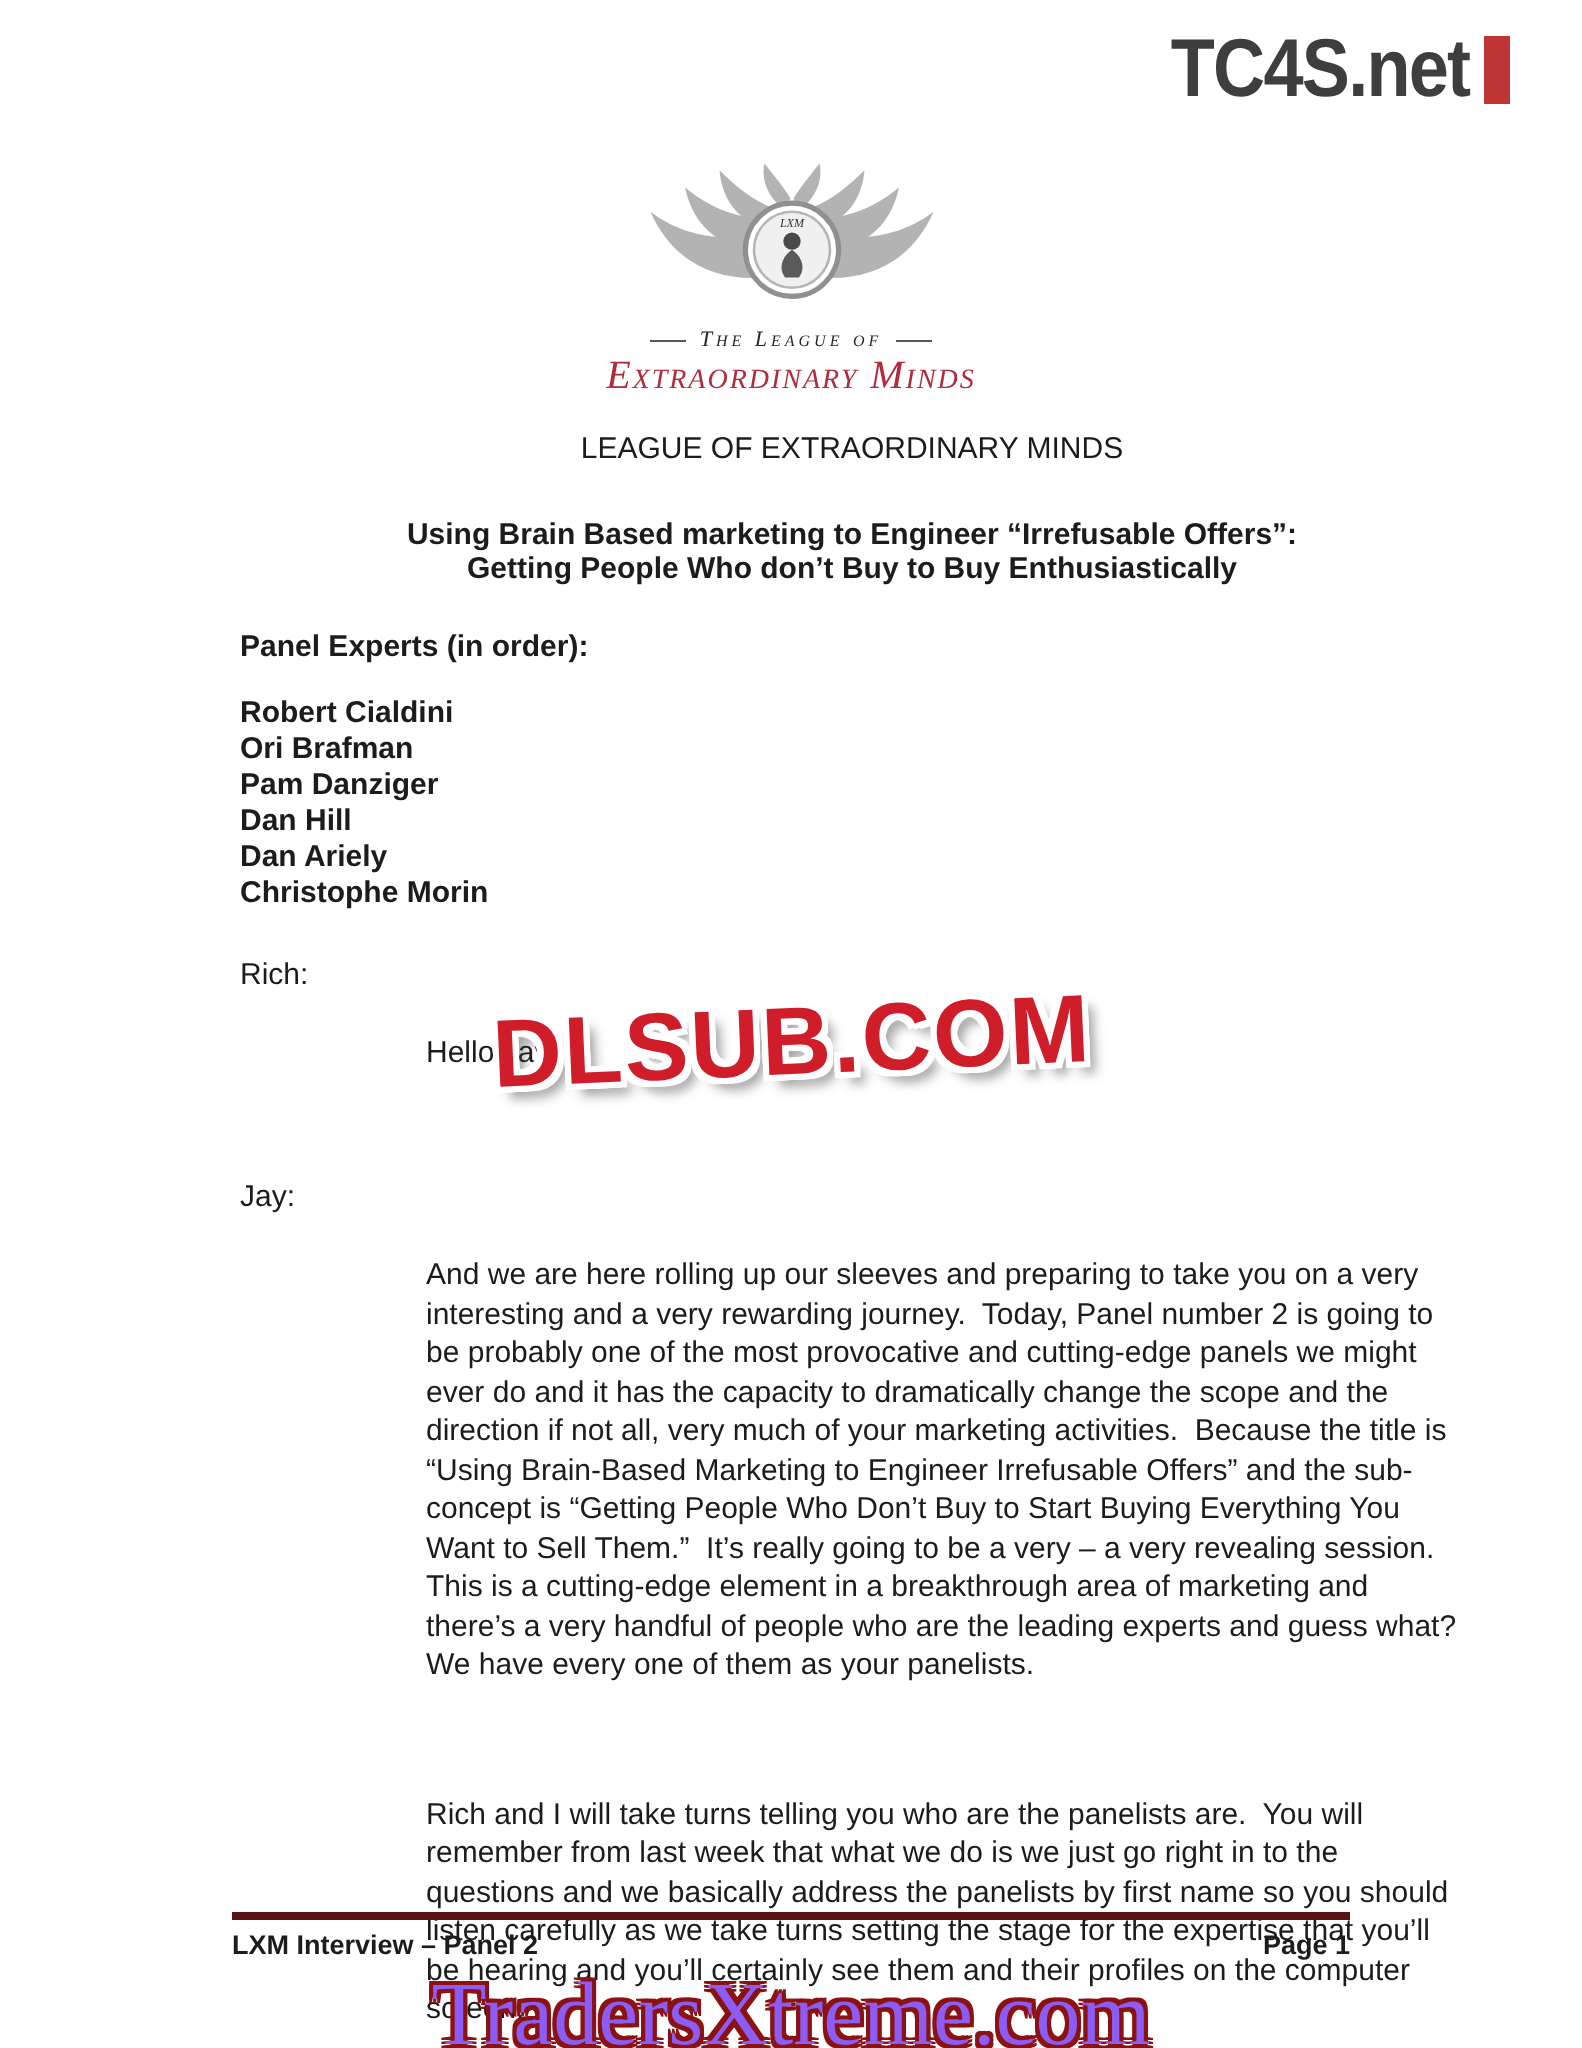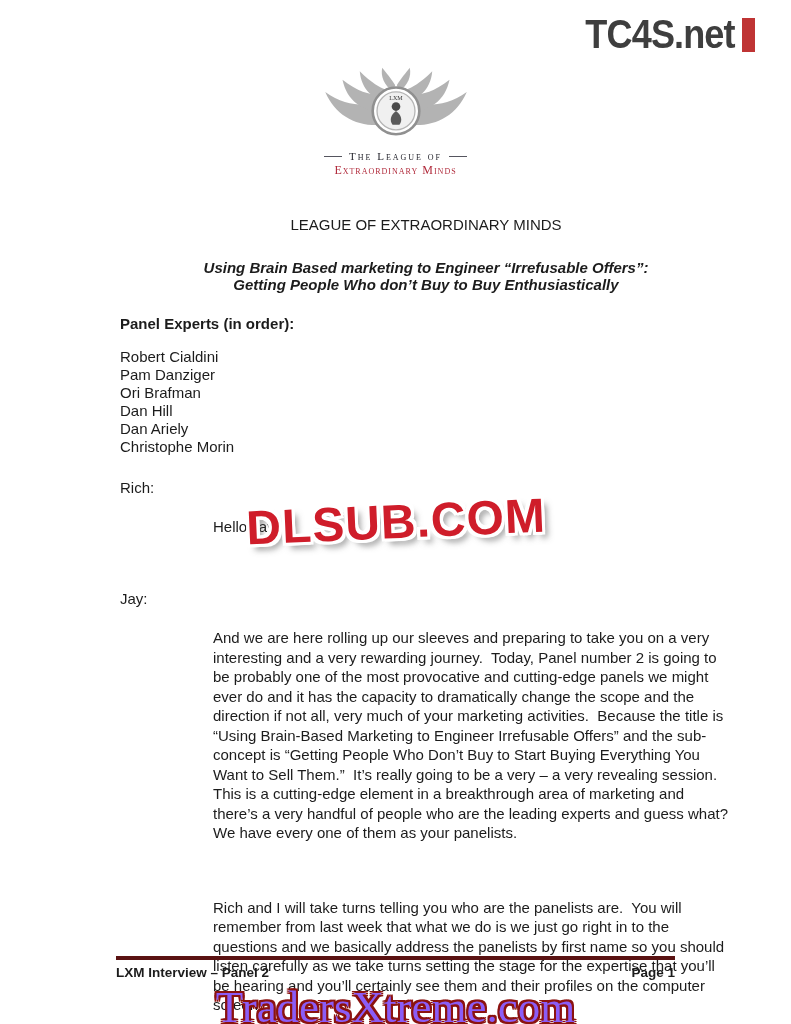--- a/index.html
+++ b/index.html
@@ -12,39 +12,39 @@
 
   
   .tc4s { position:absolute; top:2px; right:8px; display:flex; align-items:center; gap:7px; }
   .tc4s-text {
     font-size:41px; font-weight:bold; color:#3e3e3e; letter-spacing:-1px;
     transform:scaleX(.88); transform-origin:right center; line-height:1;
   }
   .tc4s-bar { width:13px; height:34px; background:#bf3434; }
 
   
-  .logo { position:absolute; top:54px; left:50%; transform:translateX(-50%); text-align:center; width:240px; }
+  .logo { position:absolute; top:68px; left:50%; transform:translateX(-50%); text-align:center; width:240px;font-style:italic; }
   .logo svg { display:block; margin:0 auto; }
   .logo-line1 {
     font-family:"Liberation Serif", serif; font-variant:small-caps;
     font-size:11px; letter-spacing:2px; color:#26262e;
     display:flex; align-items:center; justify-content:center; gap:7px; margin-top:2px;
   }
   .logo-line1::before, .logo-line1::after { content:""; width:18px; height:1px; background:#55555f; }
   .logo-line2 {
     font-family:"Liberation Serif", serif; font-variant:small-caps;
-    font-size:12px; letter-spacing:1px; color:#b12b3c; margin-top:1px;text-align:center;
+    font-size:20px; letter-spacing:1px; color:#b12b3c; margin-top:1px;text-align:center;
   }
 
   
   .doc { position:absolute; top:204px; left:92px; width:612px; font-size:15px; line-height:19.5px; }
   .doc-title { text-align:center; font-weight:normal; line-height:17px; }
-  .doc-subtitle { text-align:center; font-weight:bold; font-style:italic; line-height:17px; margin-top:26px; }
+  .doc-subtitle { text-align:center; font-weight:bold; line-height:17px; margin-top:26px; }
   .experts-label { font-weight:bold; margin-top:21px; }
-  .experts-list { font-weight:normal; margin-top:14px; line-height:18px; }
+  .experts-list { font-weight:bold; margin-top:14px; line-height:18px; }
   .intro { margin-top:14px; white-space:pre-wrap; }
   .dialogue-row { display:flex; margin-top:22px; }
   .dialogue-row.jay { margin-top:14px; }
   .speaker { flex:0 0 93px; }
   .dialogue-text { width:519px; white-space:pre-wrap; }
   .dialogue-text p { margin:0; }
   .dialogue-text p + p { margin-top:16px; }
 
   
   .dlsub {
@@ -116,22 +116,22 @@
 
     <div class="doc-subtitle">
       <div>Using Brain Based marketing to Engineer “Irrefusable Offers”:</div>
       <div>Getting People Who don’t Buy to Buy Enthusiastically</div>
     </div>
 
     <div class="experts-label">Panel Experts (in order):</div>
 
     <div class="experts-list">
       <div>Robert Cialdini</div>
+      <div>Ori Brafman</div>
       <div>Pam Danziger</div>
-      <div>Ori Brafman</div>
       <div>Dan Hill</div>
       <div>Dan Ariely</div>
       <div>Christophe Morin</div>
     </div>
 
 
     <div class="dialogue-row">
       <div class="speaker">Rich:</div>
       <div class="dialogue-text">
         <p>Hello Jay.</p>

